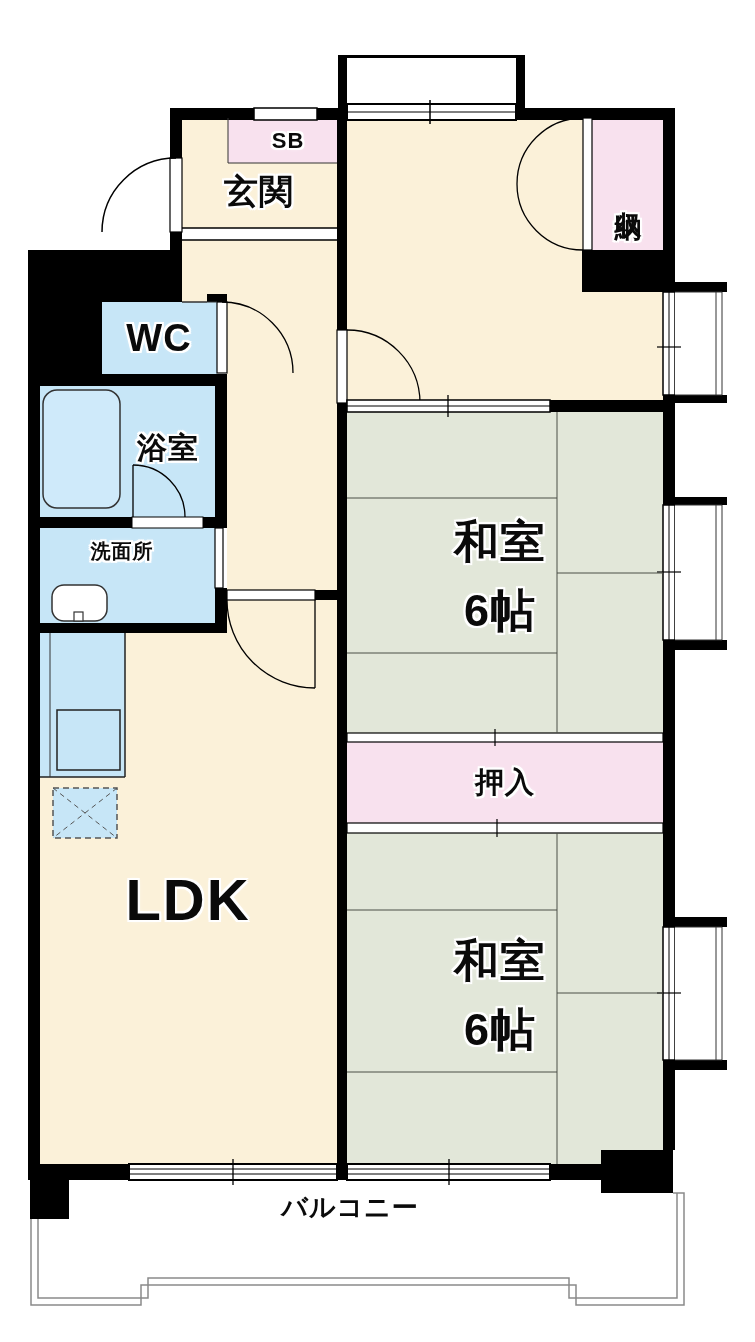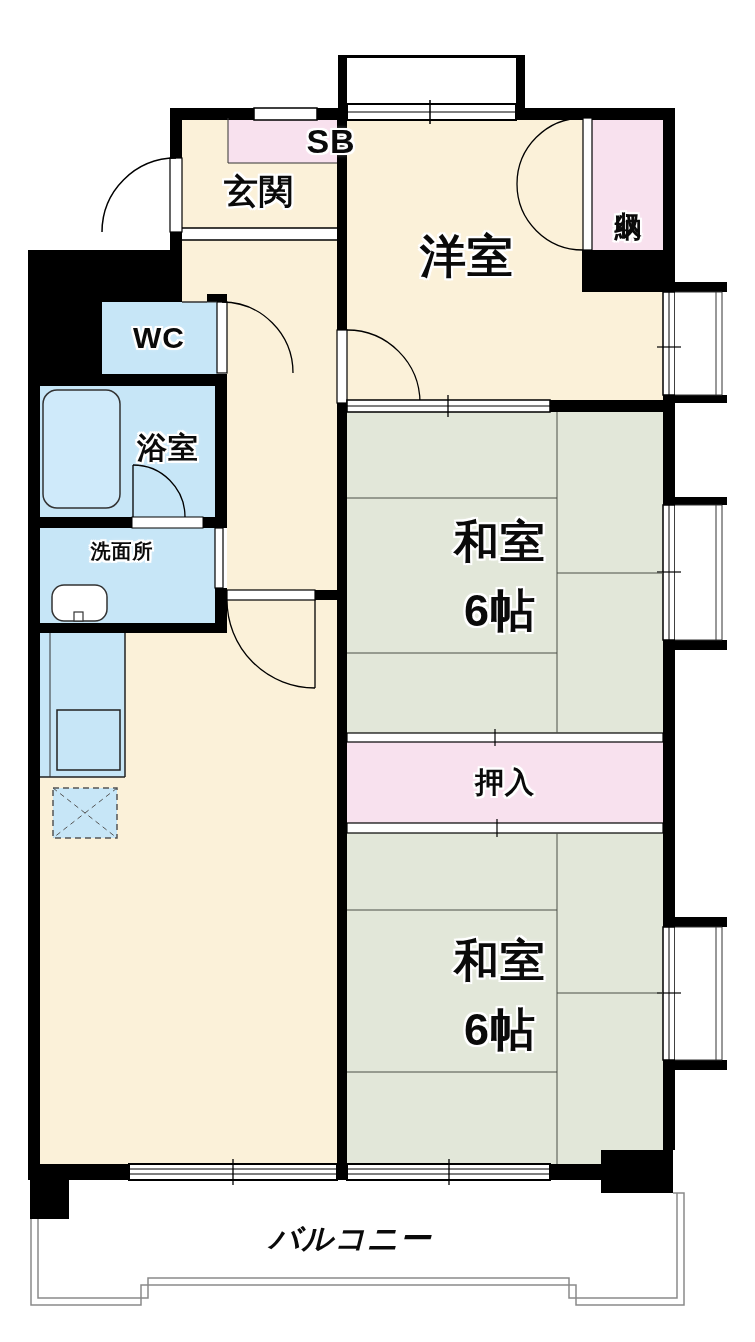--- a/index.html
+++ b/index.html
@@ -238,26 +238,26 @@
 
     <line x1="182" y1="302" x2="207" y2="302" stroke="#333" stroke-width="1"></line>
 
     <g fill="none" stroke="#8a8a8a" stroke-width="1.5">
       <path d="M31,1219 V1305 H141 V1285 H576 V1305 H684 V1193 H673"></path>
       <path d="M38,1219 V1298 H148 V1278 H569 V1298 H677 V1193"></path>
     </g>
   </svg>
 
   <div class="label" style="left:259px;top:192px;font-size:34px;">玄関</div>
-  <div class="label" style="left:288px;top:141px;font-size:34px;margin-left:43px;">SB</div>
-  <div class="label" style="left:467px;top:257px;font-size:46px;">洋室</div>
+  <div class="label" style="left:288px;top:141px;font-size:22px;">SB</div>
   <div class="label v-label" style="left:628px;top:192px;font-size:27px;">収納</div>
-  <div class="label" style="left:159px;top:338px;font-size:30px;">WC</div>
+  <div class="label" style="left:159px;top:338px;font-size:38px;">WC</div>
   <div class="label" style="left:168px;top:448px;font-size:30px;">浴室</div>
   <div class="label" style="left:122px;top:551px;font-size:20px;">洗面所</div>
+  <div class="label" style="left:188px;top:899px;font-size:58px;letter-spacing:2px;">LDK</div>
   <div class="label" style="left:500px;top:542px;font-size:45px;">和室</div>
   <div class="label" style="left:500px;top:611px;font-size:45px;">6帖</div>
   <div class="label" style="left:505px;top:783px;font-size:29px;">押入</div>
   <div class="label" style="left:500px;top:961px;font-size:45px;">和室</div>
   <div class="label" style="left:500px;top:1030px;font-size:45px;">6帖</div>
-  <div class="label" style="left:350px;top:1239px;font-size:31px;text-shadow:none;font-weight:bold;font-style:italic;">バルコニー</div>
+  <div class="label" style="left:350px;top:1207px;font-size:26px;text-shadow:none;font-weight:bold;">バルコニー</div>
 
 </div>
 
 </body></html>

